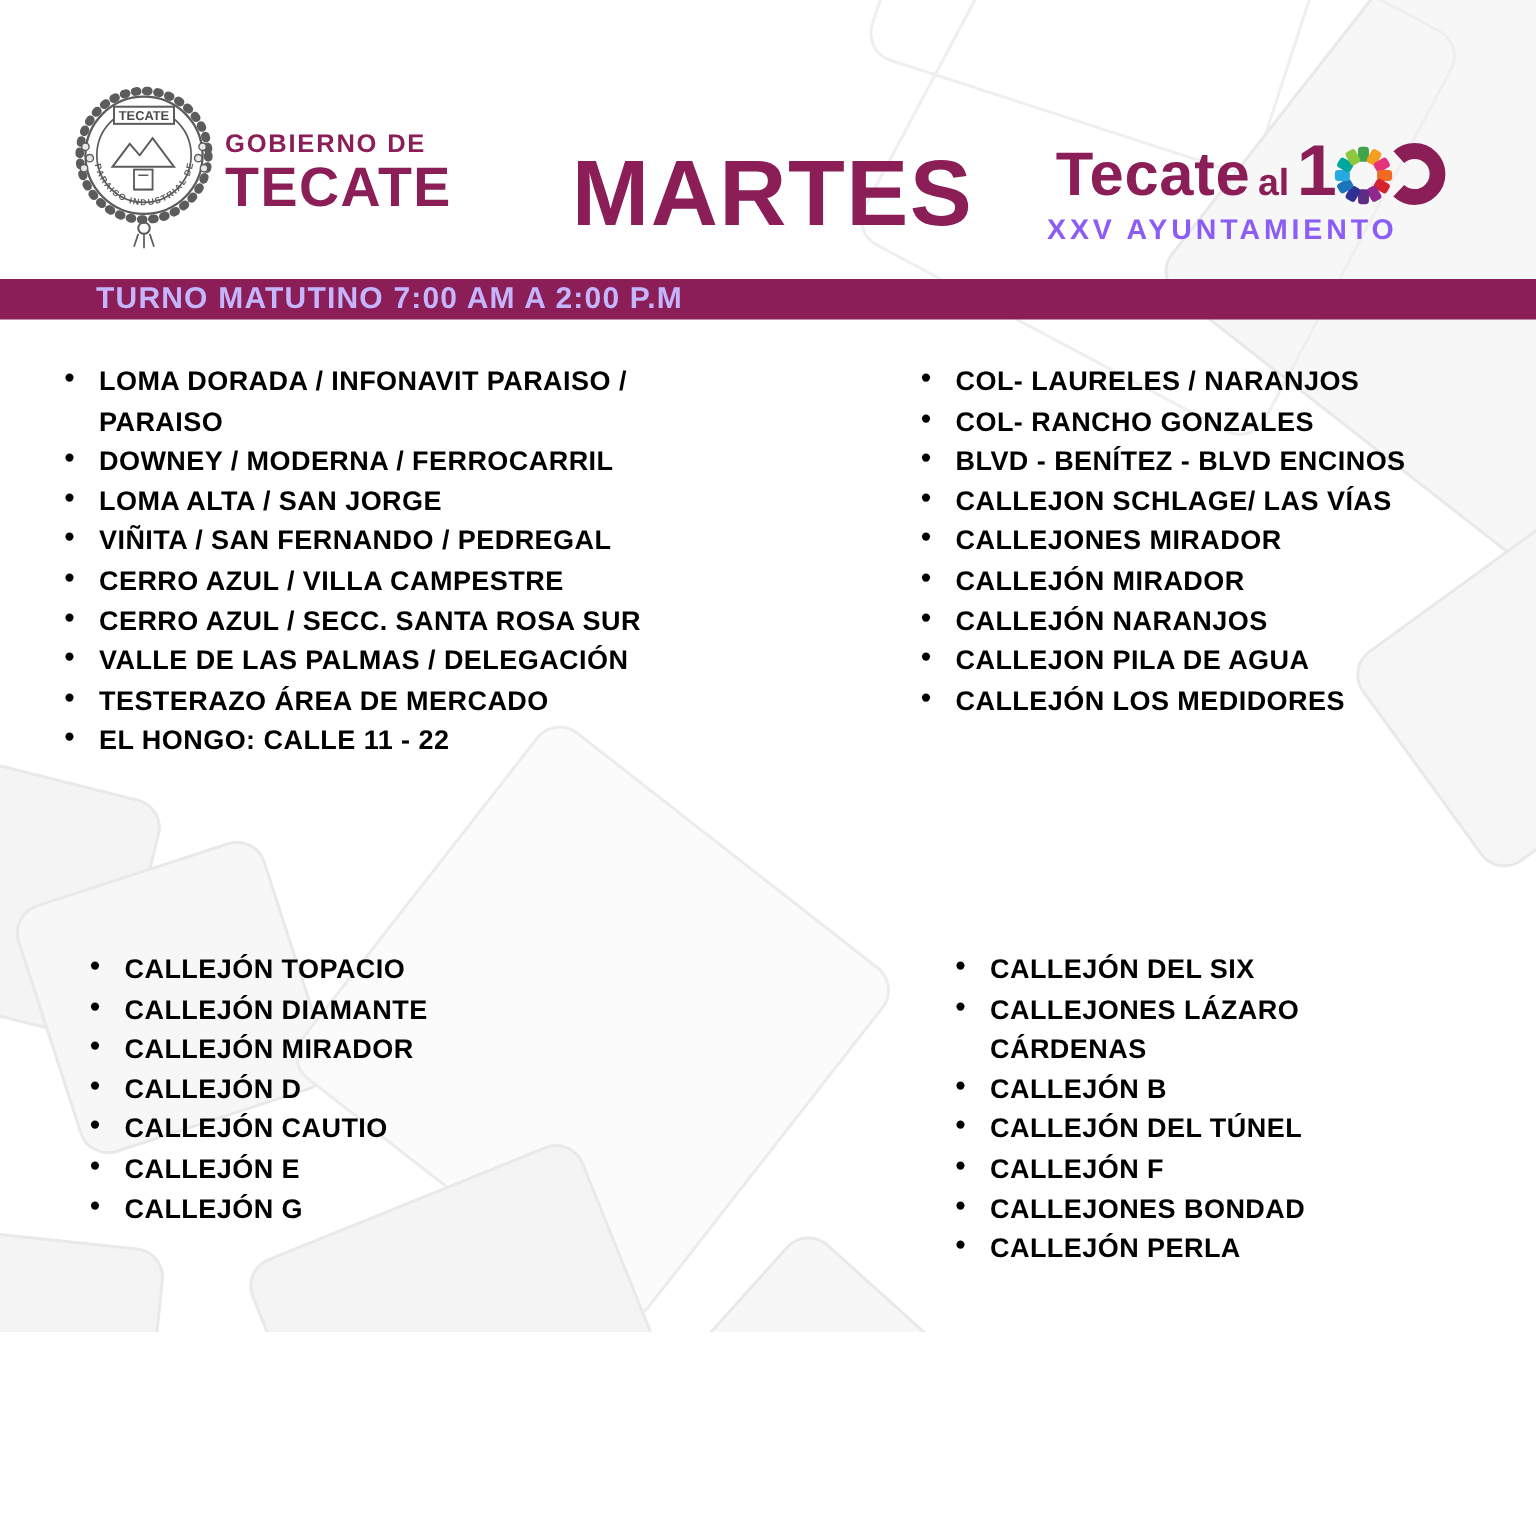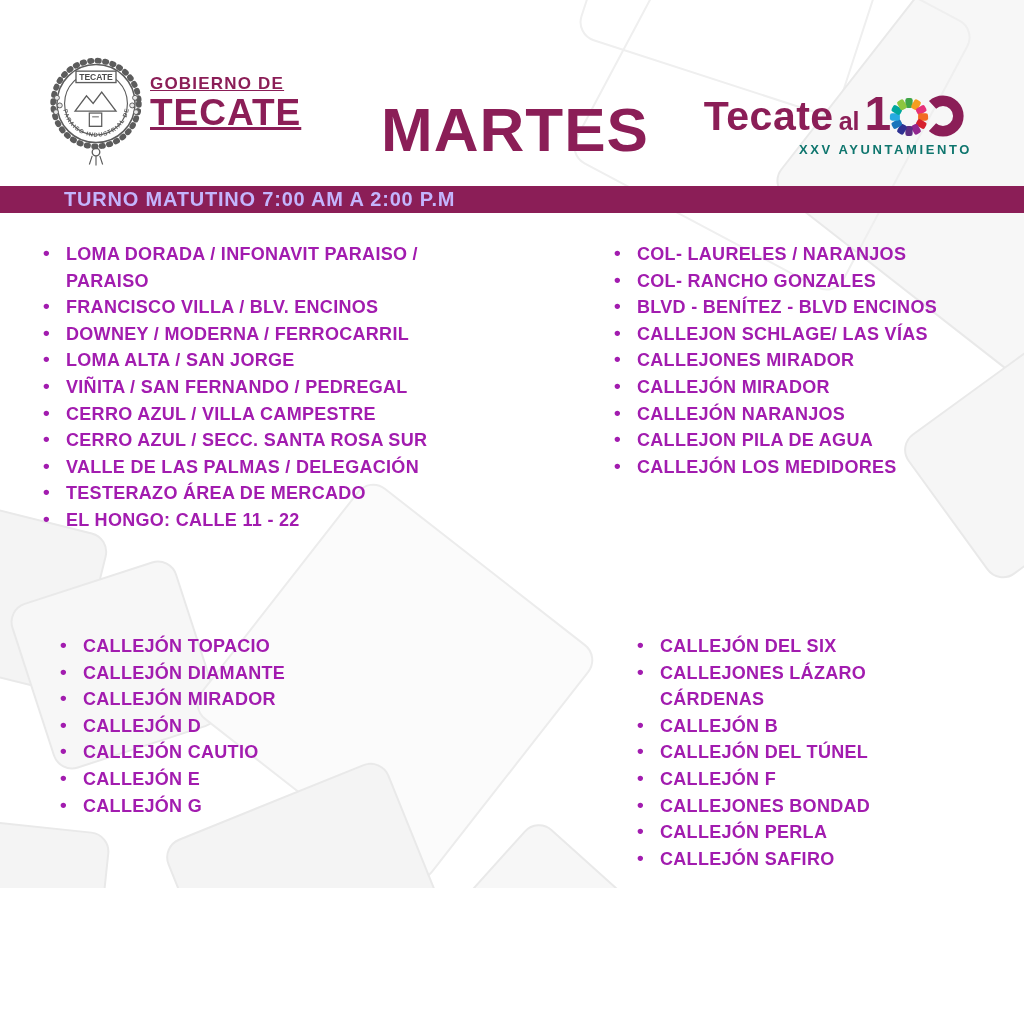--- a/index.html
+++ b/index.html
@@ -6,41 +6,41 @@
   .canvas{
     position:relative;width:1024px;height:888px;overflow:hidden;background:#ffffff;
     font-family:"Liberation Sans","DejaVu Sans",sans-serif;
   }
   
   .wm{position:absolute;background:#f4f4f4;border:2px solid #e9e9e9;border-radius:20px;}
   .wm-o{background:#fbfbfb;border:2px solid #ececec;}
   .wm-line{background:transparent;border:2px solid #efefef;}
   
   .seal{position:absolute;left:48px;top:54px;width:96px;height:120px;}
-  .gob{position:absolute;left:150px;top:74px;color:var(--maroon);text-decoration:underline;}
+  .gob{position:absolute;left:150px;top:86px;color:var(--maroon);}
   .gob-l1{font-size:17px;font-weight:800;letter-spacing:1.2px;}
   .gob-l2{font-size:37px;font-weight:800;letter-spacing:1px;line-height:1.05;}
   .martes{position:absolute;left:340px;top:94px;width:350px;text-align:center;
           font-size:62px;font-weight:800;color:var(--maroon);letter-spacing:1px;}
   .brand{position:absolute;left:698px;top:84px;width:274px;color:var(--maroon);}
   .brand-row{display:flex;align-items:baseline;justify-content:center;}
   .brand-word{font-size:41px;font-weight:800;letter-spacing:0.5px;}
   .brand-al{font-size:25px;font-weight:800;margin-left:5px;}
   .brand-one{font-size:48px;font-weight:800;margin-left:5px;letter-spacing:0;}
   .brand-wheel{margin-left:-2px;transform:translateY(7px);}
   .brand-crescent{margin-left:-9px;transform:translateY(9px);}
-  .brand-sub{text-align:right;color:#0f766e;font-size:13px;font-weight:bold;
+  .brand-sub{text-align:left;color:#8b5cf6;font-size:19px;font-weight:bold;
              letter-spacing:2.6px;margin-top:1px;}
   
   .banner{position:absolute;left:0;top:186px;width:1024px;height:27px;background:var(--maroon);
           color:#c4b5fd;font-weight:800;font-size:20px;line-height:27px;
           padding-left:64px;letter-spacing:0.8px;box-sizing:border-box;white-space:nowrap;}
   
   .blist{position:absolute;list-style:none;margin:0;padding:0;font-weight:bold;
-         font-size:18px;line-height:26.6px;color:#a21caf;letter-spacing:0.3px;}
+         font-size:18px;line-height:26.6px;color:#000000;letter-spacing:0.3px;}
   .blist li{padding-left:25px;position:relative;}
   .blist li::before{content:"\2022";position:absolute;left:2px;top:-1px;font-size:19px;}
   #list-tl{left:41px;top:241px;width:402px;}
   #list-tr{left:612px;top:241px;width:392px;}
   #list-bl{left:58px;top:633px;width:345px;}
   #list-br{left:635px;top:633px;width:258px;}
 </style>
 </head>
 <body>
 
@@ -119,21 +119,20 @@
         <circle cx="24" cy="24" r="16" fill="none" stroke="#8B1E57" stroke-width="11" stroke-dasharray="37 26 40"></circle>
       </svg>
     </div>
     <div class="brand-sub">XXV AYUNTAMIENTO</div>
   </div>
 
   <div class="banner">TURNO MATUTINO 7:00 AM A 2:00 P.M</div>
 
   <ul id="list-tl" class="blist">
       <li>LOMA DORADA / INFONAVIT PARAISO / PARAISO</li>
-      <li>FRANCISCO VILLA / BLV. ENCINOS</li>
       <li>DOWNEY / MODERNA / FERROCARRIL</li>
       <li>LOMA ALTA / SAN JORGE</li>
       <li>VIÑITA / SAN FERNANDO / PEDREGAL</li>
       <li>CERRO AZUL / VILLA CAMPESTRE</li>
       <li>CERRO AZUL / SECC. SANTA ROSA SUR</li>
       <li>VALLE DE LAS PALMAS / DELEGACIÓN</li>
       <li>TESTERAZO ÁREA DE MERCADO</li>
       <li>EL HONGO: CALLE 11 - 22</li>
     </ul>
   <ul id="list-tr" class="blist">
@@ -157,16 +156,15 @@
       <li>CALLEJÓN G</li>
     </ul>
   <ul id="list-br" class="blist">
       <li>CALLEJÓN DEL SIX</li>
       <li>CALLEJONES LÁZARO CÁRDENAS</li>
       <li>CALLEJÓN B</li>
       <li>CALLEJÓN DEL TÚNEL</li>
       <li>CALLEJÓN F</li>
       <li>CALLEJONES BONDAD</li>
       <li>CALLEJÓN PERLA</li>
-      <li>CALLEJÓN SAFIRO</li>
     </ul>
 
 </div>
 
 </body></html>

